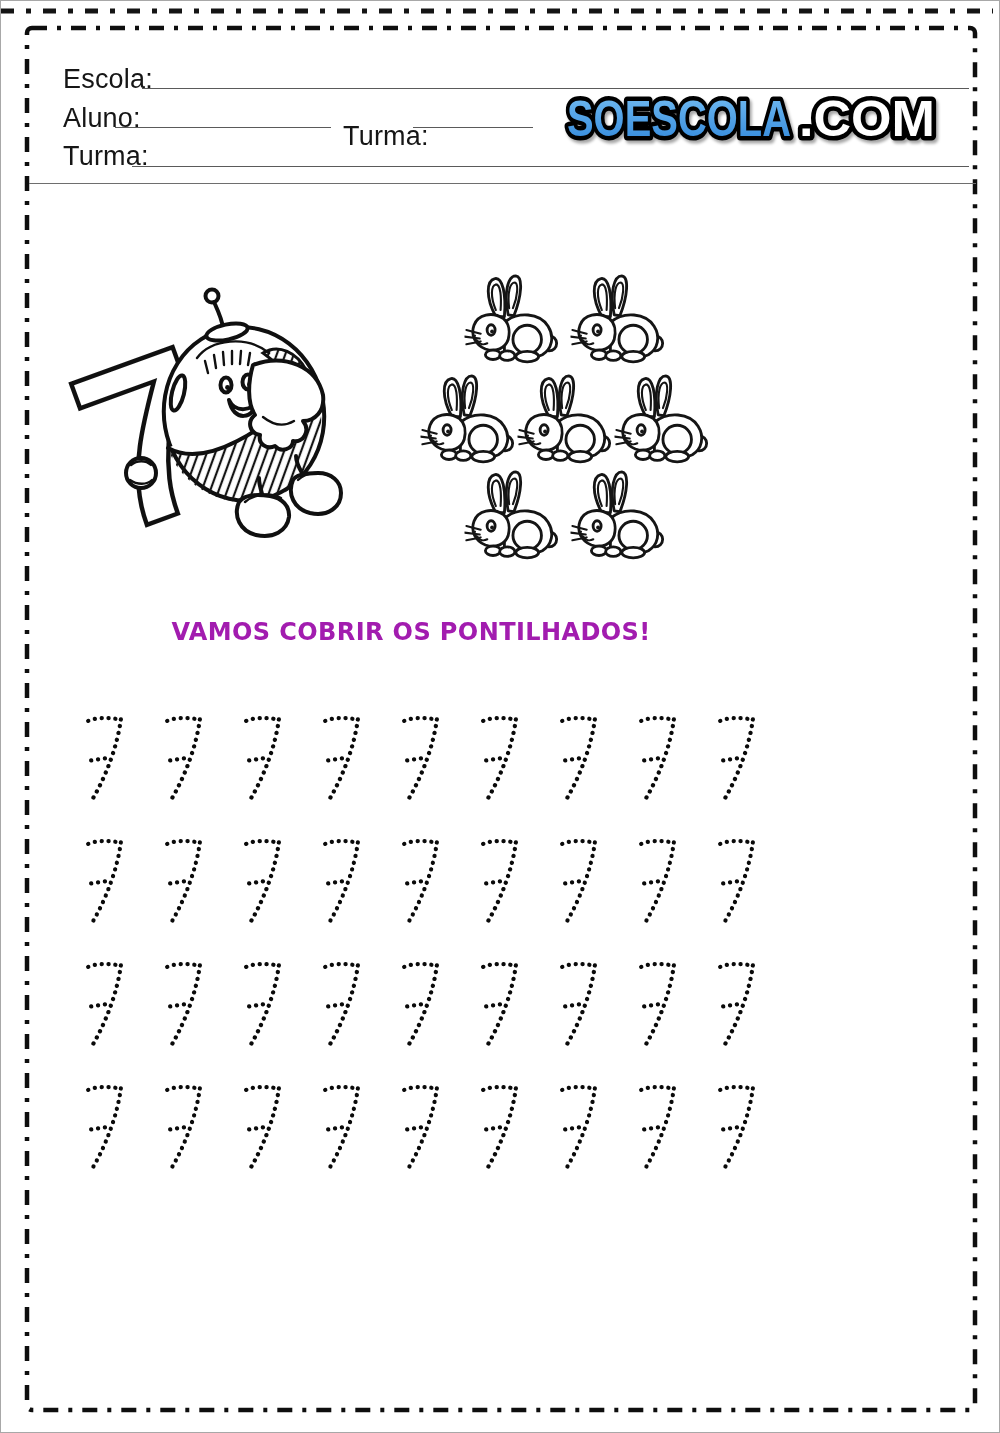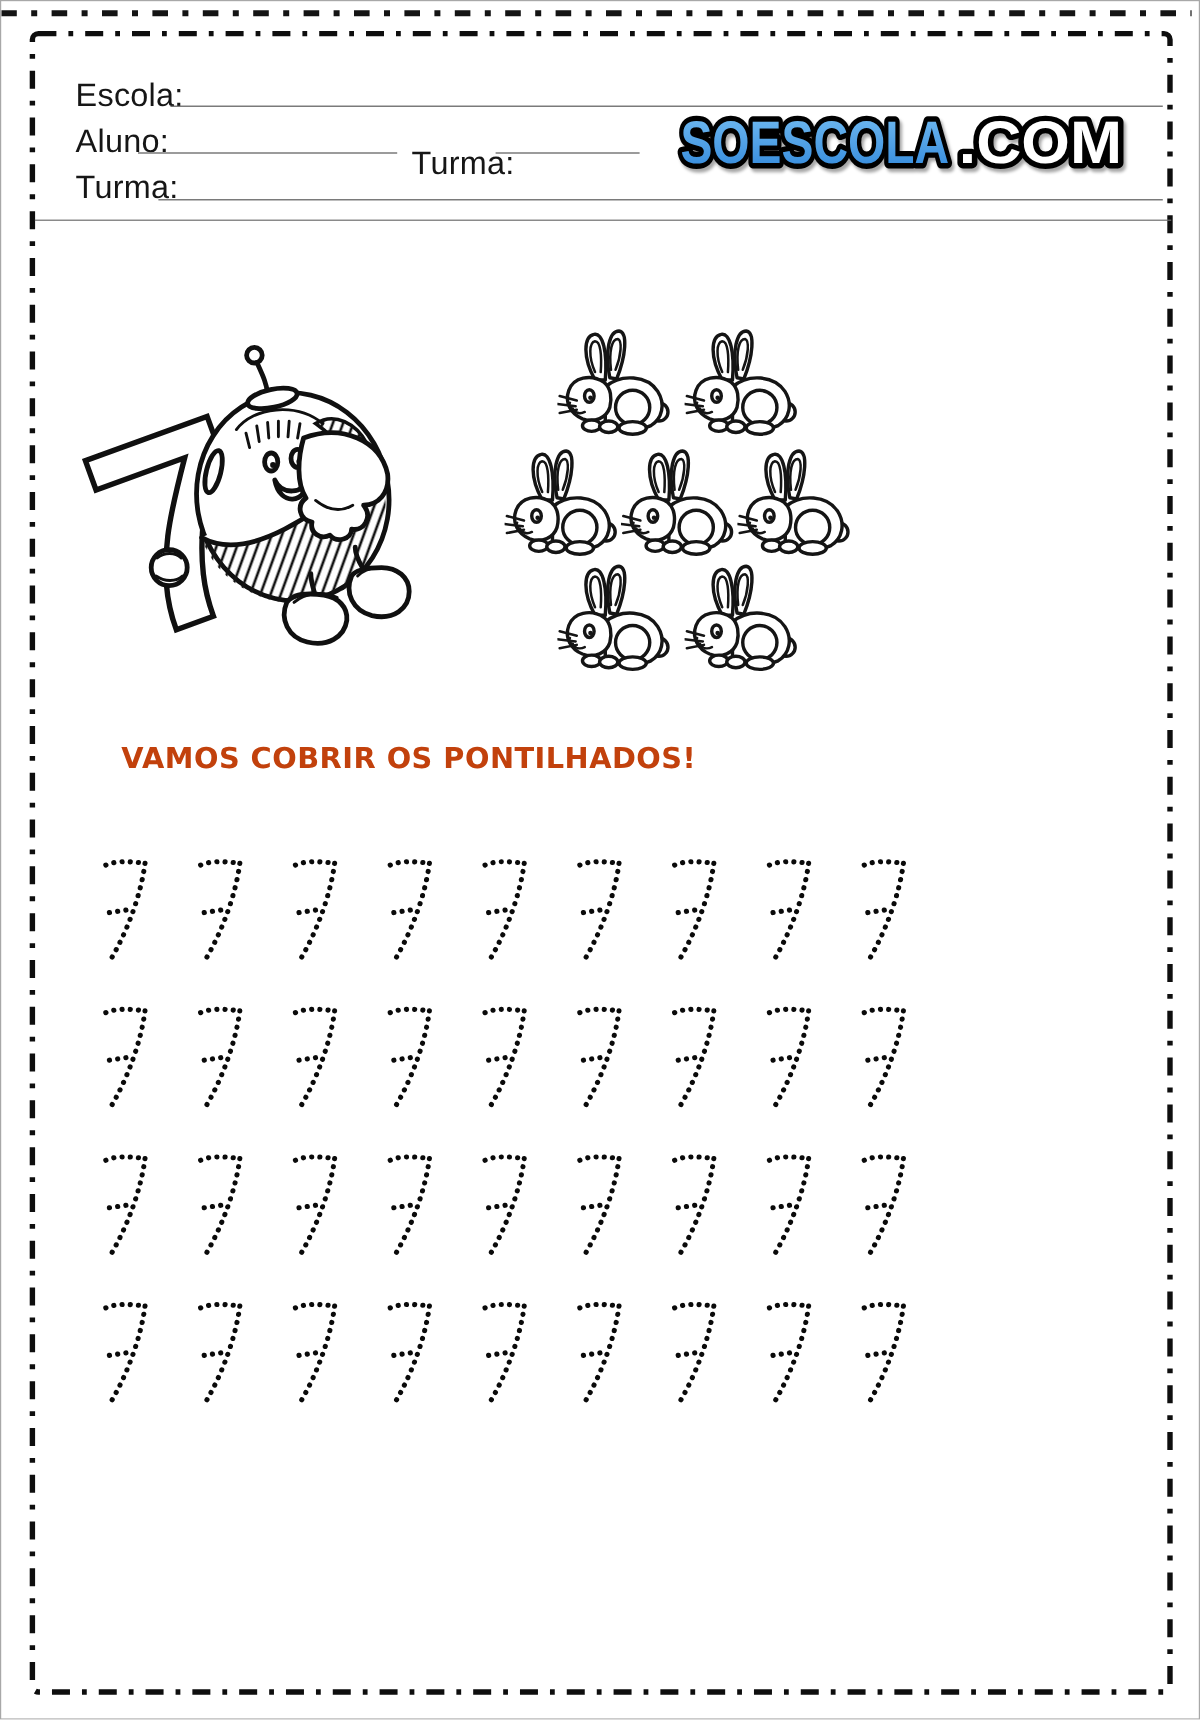--- a/index.html
+++ b/index.html
@@ -11,23 +11,23 @@
   .artwork{position:absolute;left:0;top:0;width:1000px;height:1433px;}
   .hdr-label{
     position:absolute;font-size:27px;color:#161616;letter-spacing:0.2px;
     font-family:"Liberation Sans",sans-serif;
   }
   .hdr-line{position:absolute;height:0;border-top:1.4px solid #5a5a5a;}
   .hdr-sep{position:absolute;height:0;border-top:1.5px solid #6e6e6e;}
   .logo-box{position:absolute;left:560px;top:88px;width:380px;height:62px;
     filter:drop-shadow(2px 3px 1.5px rgba(0,0,0,0.35));}
   .title{
-    position:absolute;left:100px;top:617px;width:620px;
+    position:absolute;left:100px;top:617px;width:620px;text-align:center;
     font-family:"DejaVu Sans",sans-serif;font-weight:700;font-size:24px;
-    color:#c2410c;letter-spacing:0.4px;white-space:nowrap;
+    color:#a21caf;letter-spacing:0.4px;white-space:nowrap;
   }
   .trace-grid{position:absolute;left:80px;top:710px;}
   .trace-row{display:flex;gap:29px;margin-bottom:29px;height:94px;}
   .trace7{width:50px;height:94px;display:block;}
   .dotstroke{fill:none;stroke:#0a0a0a;stroke-width:4.3;stroke-linecap:round;
     stroke-dasharray:0.1 6.9;}
   .ln{fill:#ffffff;stroke:#101010;stroke-width:4;stroke-linejoin:round;stroke-linecap:round;}
   .ln-thin{fill:none;stroke:#101010;stroke-width:2.4;stroke-linejoin:round;stroke-linecap:round;}
   .rb{fill:#ffffff;stroke:#151515;stroke-width:3;stroke-linejoin:round;stroke-linecap:round;}
   .rb-thin{fill:none;stroke:#151515;stroke-width:2.2;stroke-linecap:round;}

